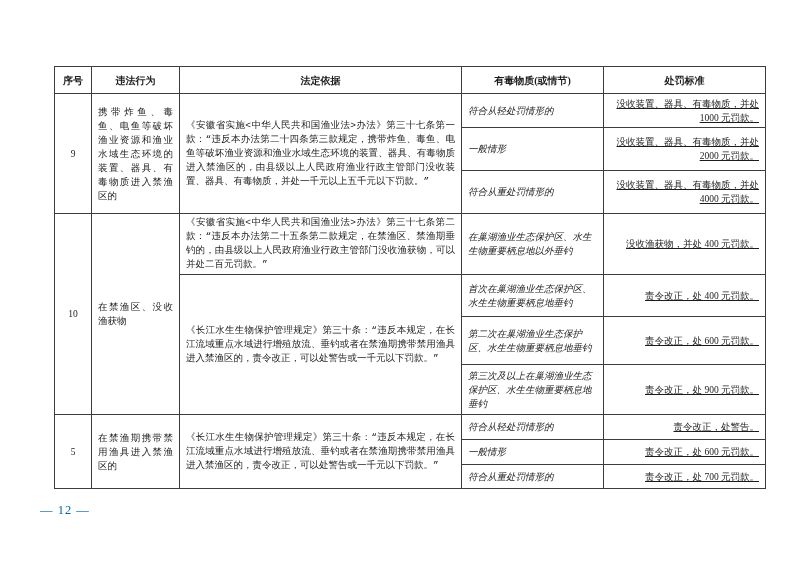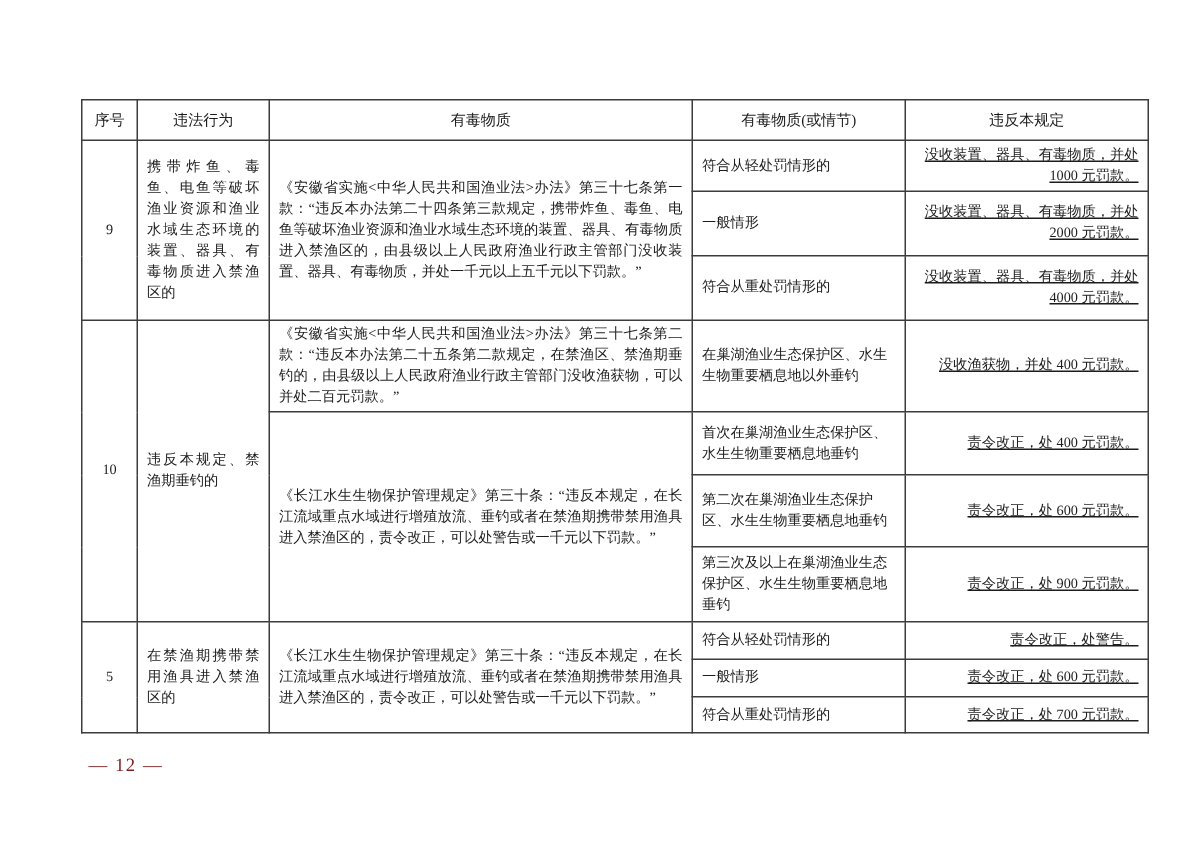--- a/index.html
+++ b/index.html
@@ -19,56 +19,56 @@
   }
   .reg th,.reg td{
     border:1px solid #3c3c3c;
     vertical-align:middle;
     font-size:9.5px;
     line-height:14px;
     padding:2px 6px;
     overflow-wrap:break-word;
   }
   .reg th{
-    font-weight:normal;
+    font-weight:bold;
     font-size:10px;
     text-align:center;
     padding:3px 4px;
     line-height:13px;
   }
   .c-seq{text-align:center;padding:0;}
   .c-beh{text-align:justify;padding:2px 7px;line-height:15.5px;}
-  .c-basis{text-align:justify;padding:2px 8px;line-height:14.5px;}
-  .c-sit{text-align:left;padding:2px 6px;line-height:14px;}
+  .c-basis{text-align:justify;padding:2px 8px;line-height:14.5px;font-family:Liberation Mono, monospace;}
+  .c-sit{text-align:left;padding:2px 6px;line-height:14px;font-style:italic;}
   .c-pen{text-align:right;padding:2px 6px;line-height:14px;text-decoration:underline;}
   .pagenum{
-    position:absolute;left:59px;top:503px;
-    font-size:12.5px;letter-spacing:1px;color:#7f1d1d;
+    position:absolute;left:40px;top:503px;
+    font-size:12.5px;letter-spacing:1px;color:#0369a1;
   }
 </style>
 </head>
 <body>
 
 <div class="page">
 
   <table class="reg">
     <colgroup>
       <col style="width:37px">
       <col style="width:88px">
       <col style="width:282px">
       <col style="width:142px">
       <col style="width:162px">
     </colgroup>
     <thead>
       <tr style="height:27px">
         <th>序号</th>
         <th>违法行为</th>
-        <th>有毒物质</th>
+        <th>法定依据</th>
         <th>有毒物质(或情节)</th>
-        <th>违反本规定</th>
+        <th>处罚标准</th>
       </tr>
     </thead>
     <tbody>
 
       <tr style="height:34px">
         <td rowspan="3" class="c-seq">9</td>
         <td rowspan="3" class="c-beh">携带炸鱼、毒鱼、电鱼等破坏渔业资源和渔业水域生态环境的装置、器具、有毒物质进入禁渔区的</td>
         <td rowspan="3" class="c-basis">《安徽省实施&lt;中华人民共和国渔业法&gt;办法》第三十七条第一款：“违反本办法第二十四条第三款规定，携带炸鱼、毒鱼、电鱼等破坏渔业资源和渔业水域生态环境的装置、器具、有毒物质进入禁渔区的，由县级以上人民政府渔业行政主管部门没收装置、器具、有毒物质，并处一千元以上五千元以下罚款。”</td>
         <td class="c-sit">符合从轻处罚情形的</td>
         <td class="c-pen">没收装置、器具、有毒物质，并处 1000 元罚款。</td>
@@ -77,21 +77,21 @@
         <td class="c-sit">一般情形</td>
         <td class="c-pen">没收装置、器具、有毒物质，并处 2000 元罚款。</td>
       </tr>
       <tr style="height:43px">
         <td class="c-sit">符合从重处罚情形的</td>
         <td class="c-pen">没收装置、器具、有毒物质，并处 4000 元罚款。</td>
       </tr>
 
       <tr style="height:58px">
         <td rowspan="4" class="c-seq">10</td>
-        <td rowspan="4" class="c-beh">违反本规定、禁渔期垂钓的</td>
+        <td rowspan="4" class="c-beh">在禁渔区、没收渔获物</td>
         <td class="c-basis">《安徽省实施&lt;中华人民共和国渔业法&gt;办法》第三十七条第二款：“违反本办法第二十五条第二款规定，在禁渔区、禁渔期垂钓的，由县级以上人民政府渔业行政主管部门没收渔获物，可以并处二百元罚款。”</td>
         <td class="c-sit">在巢湖渔业生态保护区、水生生物重要栖息地以外垂钓</td>
         <td class="c-pen">没收渔获物，并处 400 元罚款。</td>
       </tr>
       <tr style="height:42px">
         <td rowspan="3" class="c-basis">《长江水生生物保护管理规定》第三十条：“违反本规定，在长江流域重点水域进行增殖放流、垂钓或者在禁渔期携带禁用渔具进入禁渔区的，责令改正，可以处警告或一千元以下罚款。”</td>
         <td class="c-sit">首次在巢湖渔业生态保护区、水生生物重要栖息地垂钓</td>
         <td class="c-pen">责令改正，处 400 元罚款。</td>
       </tr>
       <tr style="height:48px">

